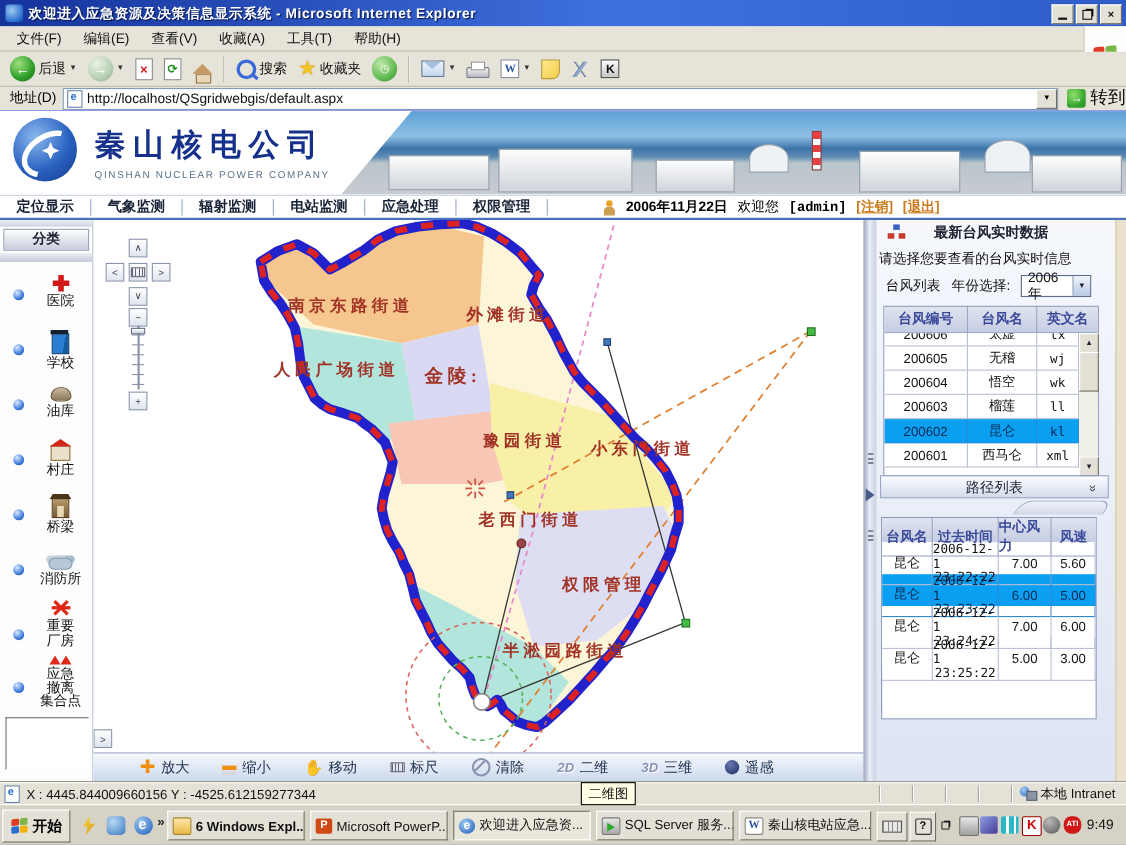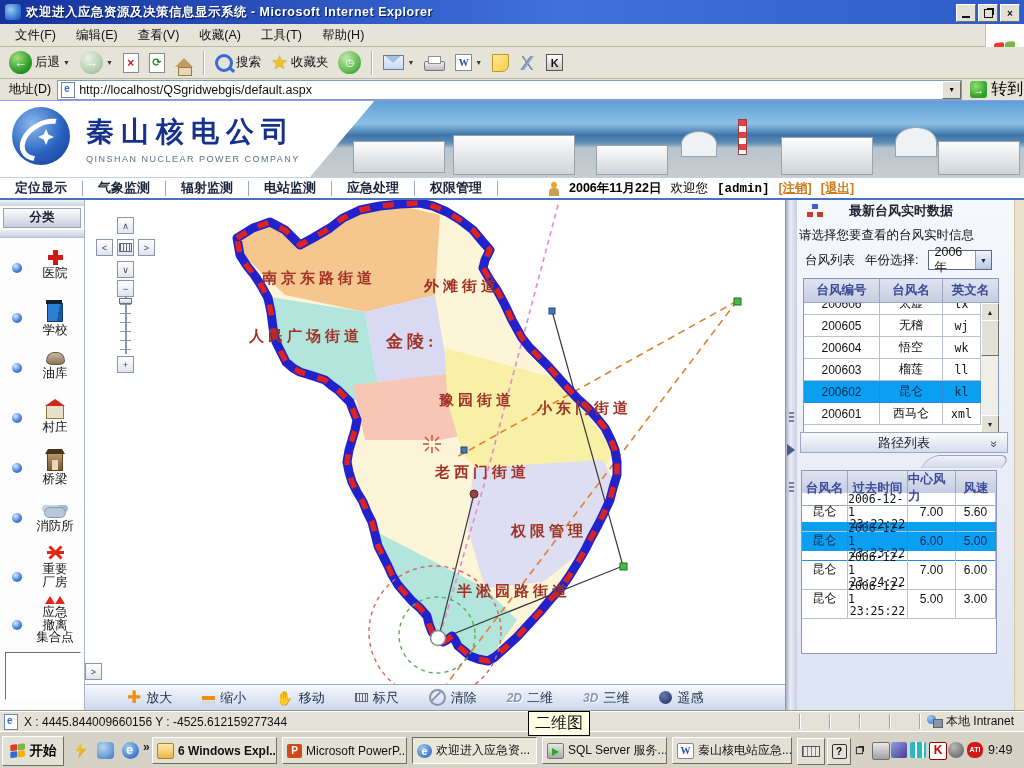--- a/index.html
+++ b/index.html
@@ -158,21 +158,21 @@
   .timecell{flex-direction:column;line-height:12.5px;}
   #pathbar{position:absolute;left:3px;top:232px;width:208px;height:21px;background:linear-gradient(#fafcff,#d4dcec);border:1px solid #9aa6c4;display:flex;align-items:center;justify-content:center;font-size:13px;color:#223;box-sizing:border-box;}
   #pathbar .chev{position:absolute;right:10px;font-size:12px;color:#445;transform:rotate(90deg);letter-spacing:-2px;}
   #tabcurve{position:absolute;left:128px;top:255px;width:80px;height:12px;background:linear-gradient(#f0f2f8,#d0d8e8);border:1px solid #9aa6c4;border-bottom:none;border-radius:10px 10px 0 0;transform:skewX(-35deg);}
   
   #statusbar{left:0;top:710px;width:1024px;height:21px;background:#e4e1d6;border-top:1px solid #9a968a;box-shadow:inset 0 1px 0 #fff;display:flex;align-items:center;font-size:12px;color:#111;}
   .statsep{width:1px;height:15px;background:#aaa69a;border-right:1px solid #fff;}
   #zoneic{width:15px;height:13px;position:relative;margin:0 4px 0 6px;}
   #zoneic:before{content:"";position:absolute;left:0;top:0;width:9px;height:9px;border-radius:50%;background:radial-gradient(circle at 35% 30%,#9ec9f0,#2a6fd0);}
   #zoneic:after{content:"";position:absolute;left:6px;top:4px;width:8px;height:7px;background:#8a94a4;border:1px solid #5a6470;}
-  #tooltip{left:528px;top:711px;padding:1px 6px;background:#ffffe6;border:1px solid #000;font-size:16px;color:#111;z-index:40;}
+  #tooltip{left:528px;top:711px;padding:1px 6px;background:#ffffe6;border:1px solid #000;font-size:12px;color:#111;z-index:40;}
   
   #taskbar{left:0;top:731px;width:1024px;height:37px;background:#d6d2c6;border-top:1px solid #fff;box-sizing:border-box;display:flex;align-items:center;}
   #startbtn{position:absolute;left:2px;top:4px;width:60px;height:28px;display:flex;align-items:center;justify-content:center;gap:4px;font-size:13.5px;font-weight:bold;}
   #startbtn .flag{transform:scale(.7) skewY(-6deg);margin:-3px;}
   .ql{position:absolute;top:10px;width:17px;height:17px;border-radius:3px;}
   .ql1{left:72px;background:linear-gradient(135deg,#f8e048,#d89010);clip-path:polygon(55% 0,20% 55%,45% 55%,35% 100%,85% 40%,58% 40%);}
   .ql2{left:97px;background:radial-gradient(circle at 35% 30%,#b8d8f4,#3a7ac0);border-radius:4px;}
   .ql3{left:122px;background:radial-gradient(circle at 35% 30%,#9ec9f0,#1a5ab8);border-radius:50%;}
   .ql3:after{content:"e";color:#fff;font-size:13px;font-weight:bold;position:absolute;left:4px;top:0;}
   #qlchev{position:absolute;left:143px;top:8px;font-size:12px;font-weight:bold;color:#222;}

